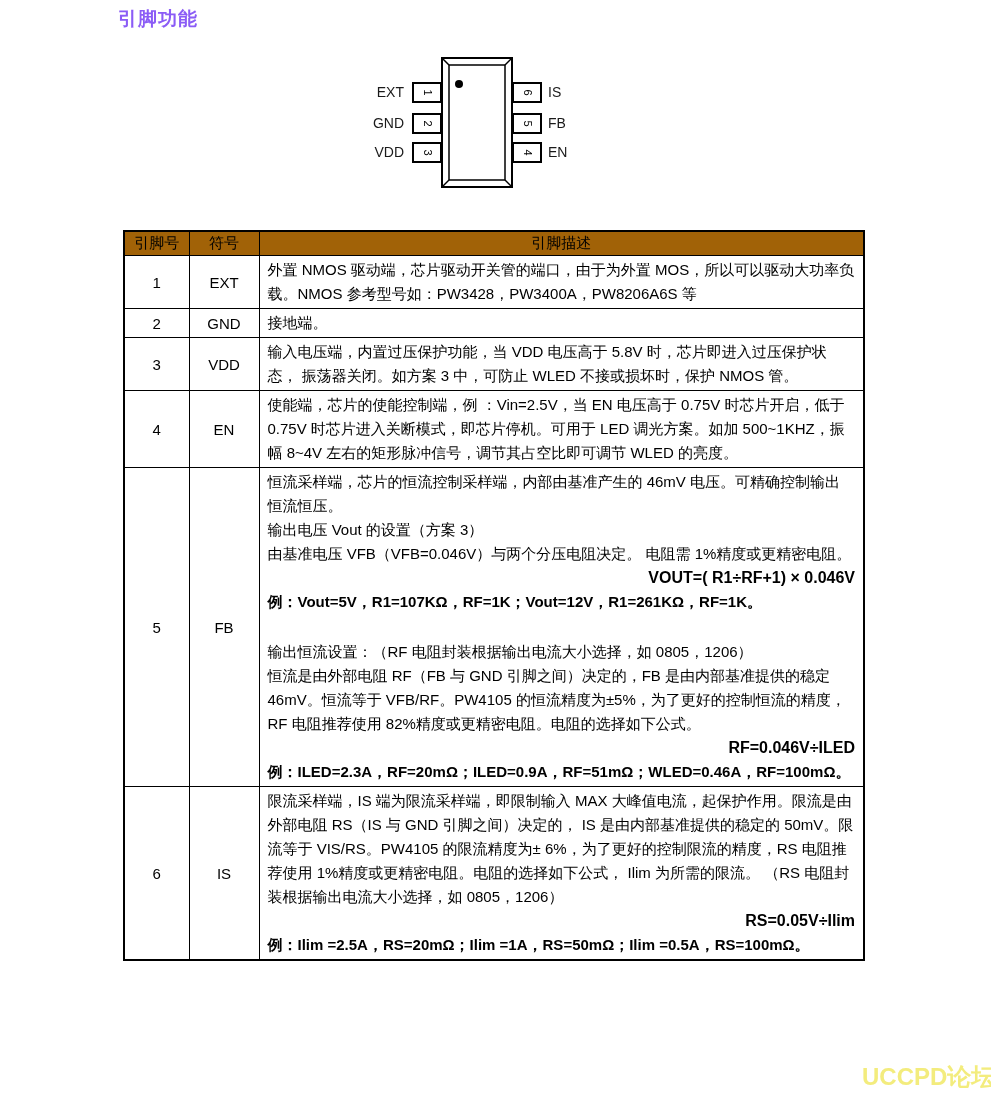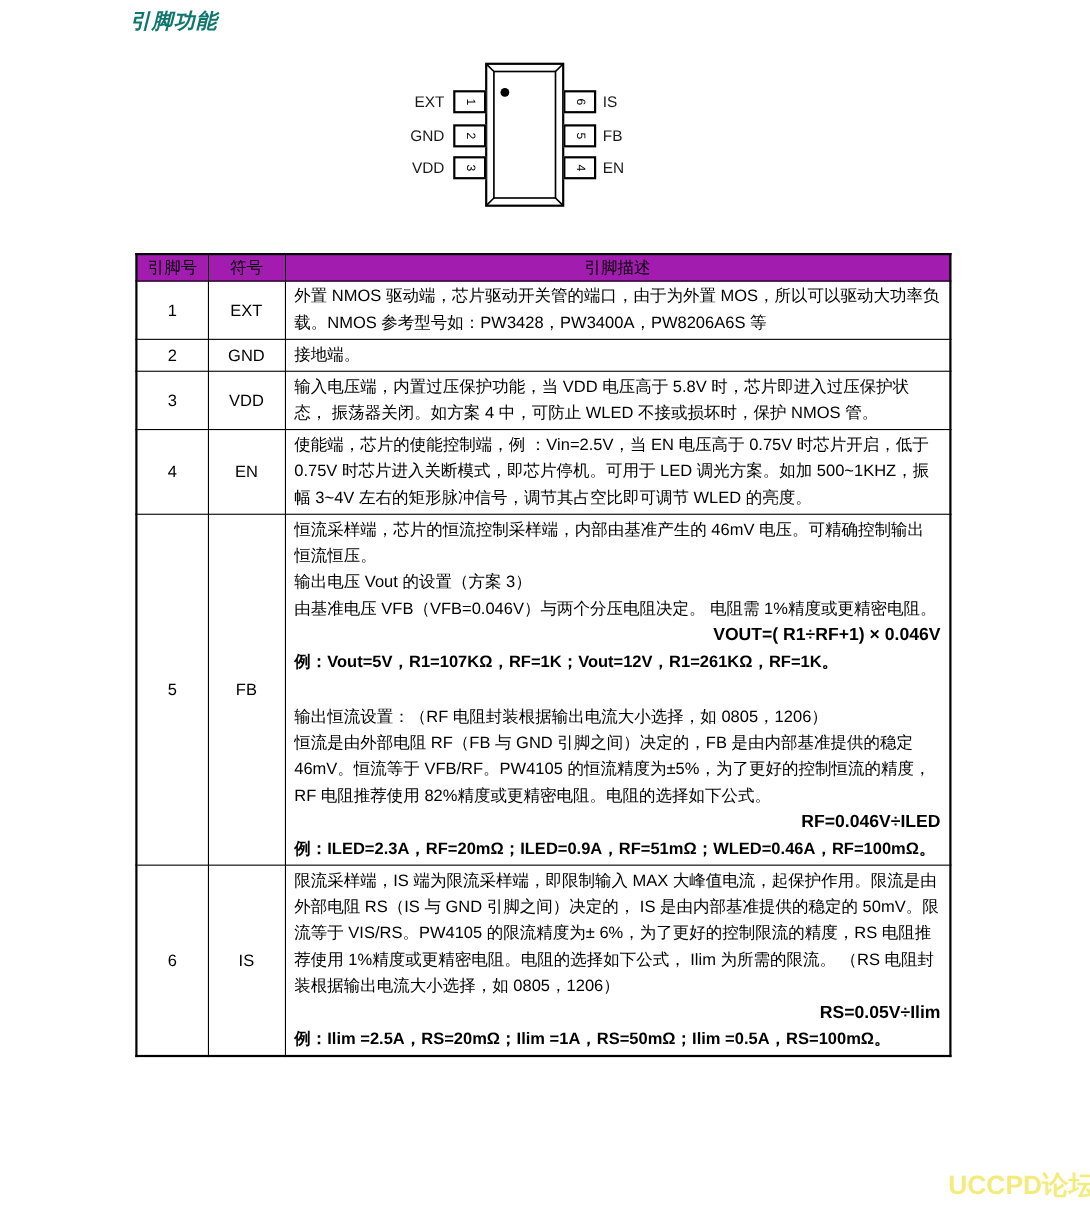--- a/index.html
+++ b/index.html
@@ -23,41 +23,41 @@
   .pinbox.right{left:152px;}
   .pinnum{display:block;transform:rotate(90deg);font-size:11px;line-height:1;}
   .pinlabel{position:absolute;height:21px;line-height:21px;font-size:14px;color:#1a1a1a;}
   .pinlabel.left{left:0;width:44px;text-align:right;}
   .pinlabel.right{left:188px;width:52px;text-align:left;}
   
   .table-wrap{position:absolute;left:123px;top:230px;width:740px;}
   table.pin-table{border-collapse:collapse;width:740px;table-layout:fixed;border:2px solid #000;}
   .pin-table th,.pin-table td{border:1px solid #000;}
   .pin-table th{
-    background:#a21caf;font-weight:normal;font-size:15px;height:23px;padding:0;text-align:center;
+    background:#a16207;font-weight:normal;font-size:15px;height:23px;padding:0;text-align:center;
   }
   .pin-table td{font-size:15px;vertical-align:middle;}
   td.cell-pin,td.cell-symbol{text-align:center;}
   td.cell-desc{padding:2px 8px;line-height:24px;}
   td.cell-desc p{margin:0;}
   .seg-normal{}
   .seg-bold{font-weight:normal;}
   .seg-formula{font-weight:bold;text-align:right;font-size:16px;}
   .seg-example{font-weight:bold;font-size:15px;}
   .seg-blank{height:26px;}
   
   .watermark{
     position:absolute;left:862px;top:1061px;font-size:24px;font-weight:bold;
     z-index:5;white-space:nowrap;
   }
 </style>
 </head>
 <body>
 
-<div class="page-title" style="color: #0f766e; font-style: italic;">引脚功能</div>
+<div class="page-title" style="color: #8b5cf6;">引脚功能</div>
 
 <div class="diagram">
   <svg width="240" height="145" viewBox="0 0 240 145">
     <rect x="82" y="10" width="70" height="129" fill="#ffffff" stroke="#000" stroke-width="2"></rect>
     <rect x="89" y="17" width="56" height="115" fill="#ffffff" stroke="#000" stroke-width="1.5"></rect>
     <line x1="82" y1="10" x2="89" y2="17" stroke="#000" stroke-width="1.5"></line>
     <line x1="152" y1="10" x2="145" y2="17" stroke="#000" stroke-width="1.5"></line>
     <line x1="82" y1="139" x2="89" y2="132" stroke="#000" stroke-width="1.5"></line>
     <line x1="152" y1="139" x2="145" y2="132" stroke="#000" stroke-width="1.5"></line>
     <circle cx="99" cy="36" r="4" fill="#000"></circle>
@@ -116,28 +116,28 @@
           <td class="cell-pin">2</td>
           <td class="cell-symbol">GND</td>
           <td class="cell-desc">
             <p class="seg-normal">接地端。</p>
           </td>
         </tr>
         <tr>
           <td class="cell-pin">3</td>
           <td class="cell-symbol">VDD</td>
           <td class="cell-desc">
-            <p class="seg-normal">输入电压端，内置过压保护功能，当 VDD 电压高于 5.8V 时，芯片即进入过压保护状态， 振荡器关闭。如方案 4 中，可防止 WLED 不接或损坏时，保护 NMOS 管。</p>
+            <p class="seg-normal">输入电压端，内置过压保护功能，当 VDD 电压高于 5.8V 时，芯片即进入过压保护状态， 振荡器关闭。如方案 3 中，可防止 WLED 不接或损坏时，保护 NMOS 管。</p>
           </td>
         </tr>
         <tr>
           <td class="cell-pin">4</td>
           <td class="cell-symbol">EN</td>
           <td class="cell-desc">
-            <p class="seg-normal">使能端，芯片的使能控制端，例 ：Vin=2.5V，当 EN 电压高于 0.75V 时芯片开启，低于 0.75V 时芯片进入关断模式，即芯片停机。可用于 LED 调光方案。如加 500~1KHZ，振幅 3~4V 左右的矩形脉冲信号，调节其占空比即可调节 WLED 的亮度。</p>
+            <p class="seg-normal">使能端，芯片的使能控制端，例 ：Vin=2.5V，当 EN 电压高于 0.75V 时芯片开启，低于 0.75V 时芯片进入关断模式，即芯片停机。可用于 LED 调光方案。如加 500~1KHZ，振幅 8~4V 左右的矩形脉冲信号，调节其占空比即可调节 WLED 的亮度。</p>
           </td>
         </tr>
         <tr>
           <td class="cell-pin">5</td>
           <td class="cell-symbol">FB</td>
           <td class="cell-desc">
             <p class="seg-normal">恒流采样端，芯片的恒流控制采样端，内部由基准产生的 46mV 电压。可精确控制输出恒流恒压。</p>
             <p class="seg-bold">输出电压 Vout 的设置（方案 3）</p>
             <p class="seg-normal">由基准电压 VFB（VFB=0.046V）与两个分压电阻决定。 电阻需 1%精度或更精密电阻。</p>
             <p class="seg-formula">VOUT=( R1÷RF+1) × 0.046V</p>

